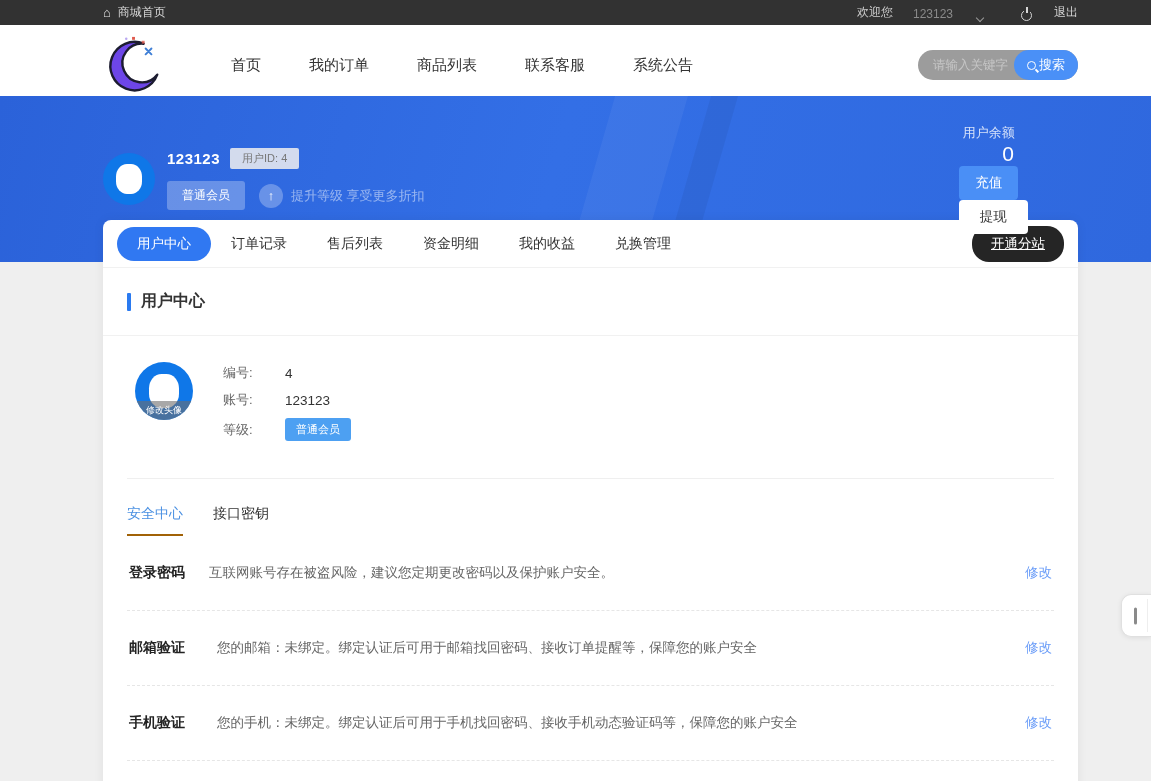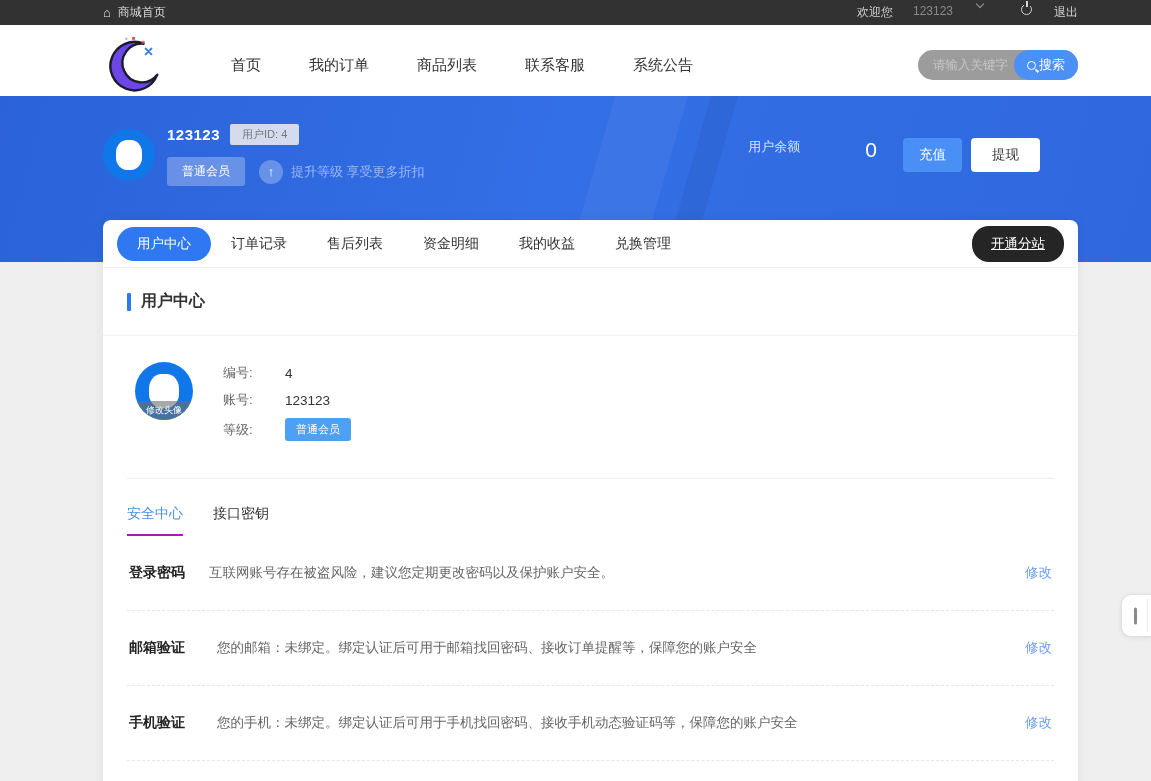--- a/index.html
+++ b/index.html
@@ -8,21 +8,21 @@
     font-family: "Liberation Sans", "DejaVu Sans", sans-serif;
     background: #efefef;
     position: relative;
   }
   .container { width: 975px; margin-left: 103px; }
 
   
   .topbar { height: 25px; background: #323232; }
   .topbar .container { height: 25px; display: flex; align-items: center; font-size: 12px; color: #d6d6d6; }
   .home-glyph { font-size: 13px; margin-right: 7px; color: #e3e3e3; }
-  .topbar-right { margin-left: auto; display: flex; align-items: flex-start; gap: 20px; }
+  .topbar-right { margin-left: auto; display: flex; align-items: flex-end; gap: 20px; }
   .welcome-label { color: #cdcdcd; }
   .welcome-user { color: #8a8a8a; }
   .chevron-down { width: 6px; height: 6px; border-right: 1.5px solid #9a9a9a; border-bottom: 1.5px solid #9a9a9a; transform: rotate(45deg); display: inline-block; margin: -3px 10px 0 4px; }
   .power-icon { width: 11px; height: 11px; border: 1.5px solid #d6d6d6; border-radius: 50%; display: inline-block; position: relative; margin: 0 2px 0 8px; }
   .power-icon::before { content: ""; position: absolute; left: 50%; top: -4px; transform: translateX(-50%); width: 2px; height: 6px; background: #d6d6d6; box-shadow: 0 0 0 2px #323232; }
 
   
   .navbar { height: 71px; background: #ffffff; }
   .navbar .container { height: 80px; display: flex; align-items: center; }
   .logo { width: 62px; height: 62px; position: relative; flex: 0 0 auto; }
@@ -44,21 +44,21 @@
   .avatar { width: 52px; height: 52px; border-radius: 50%; background: #0f77e8; position: relative; overflow: hidden; flex: 0 0 auto; }
   .avatar-blob { position: absolute; left: 50%; top: 50%; transform: translate(-50%,-50%); width: 26px; height: 30px; background: #fff; border-radius: 42%; }
   .banner-info { margin-left: 12px; }
   .banner-name-row { display: flex; align-items: center; }
   .banner-username { color: #fff; font-weight: bold; font-size: 15px; letter-spacing: .5px; }
   .uid-badge { margin-left: 10px; background: rgba(240,240,240,0.85); color: #777; font-size: 11px; padding: 3px 12px; border-radius: 2px; }
   .banner-level-row { display: flex; align-items: center; margin-top: 12px; }
   .level-btn { background: rgba(255,255,255,0.28); color: #fff; font-size: 12px; padding: 6px 15px; border-radius: 3px; border: none; cursor: pointer; }
   .up-circle { width: 24px; height: 24px; border-radius: 50%; background: rgba(255,255,255,0.28); color: #fff; display: flex; align-items: center; justify-content: center; font-size: 13px; margin-left: 14px; }
   .upgrade-hint { color: rgba(255,255,255,0.5); font-size: 13px; margin-left: 8px; }
-  .balance-group { margin-left: auto; display: flex; align-items: flex-start; padding-right: 38px; }
+  .balance-group { margin-left: auto; display: flex; align-items: center; padding-right: 38px; flex-direction: column; }
   .balance-label { color: rgba(255,255,255,0.8); font-size: 13px; }
   .balance-value { color: #fff; font-size: 21px; margin: 0 26px 0 65px; }
   .btn-recharge { background: #4a8ff6; color: #fff; border: none; border-radius: 4px; padding: 8px 16px; font-size: 13.5px; cursor: pointer; }
   .btn-withdraw { background: #ffffff; color: #333; border: none; border-radius: 4px; padding: 8px 21px; font-size: 13.5px; margin-left: 9px; cursor: pointer; }
 
   
   .card { position: relative; margin-top: -42px; background: #fff; border-radius: 8px 8px 0 0; box-shadow: 0 0 12px rgba(0,0,0,0.06); min-height: 620px; }
   .tabs-row { height: 48px; display: flex; align-items: center; padding: 0 14px; border-bottom: 1px solid #f1f1f1; }
   .tab { font-size: 14px; color: #333; padding: 8px 20px; cursor: pointer; white-space: nowrap; }
   .tab.active { background: #3078f2; color: #fff; border-radius: 18px; font-size: 13.5px; }
@@ -75,21 +75,21 @@
   .profile-avatar .avatar-blob { width: 30px; height: 34px; }
   .avatar-overlay { position: absolute; bottom: 0; left: 0; right: 0; height: 19px; background: rgba(110,110,110,0.6); color: #fff; font-size: 9px; display: flex; align-items: center; justify-content: center; }
   .profile-fields { margin-left: 30px; padding-top: 2px; }
   .pf-row { display: flex; align-items: center; margin-bottom: 9px; }
   .pf-label { color: #666; font-size: 13px; width: 44px; }
   .pf-value { color: #333; font-size: 13.5px; margin-left: 18px; }
   .level-badge { background: #4da0f2; color: #fff; font-size: 11px; padding: 4px 11px; border-radius: 3px; margin-left: 18px; }
 
   .sec-tabs { display: flex; gap: 30px; margin-top: 26px; }
   .sec-tab { font-size: 14px; color: #333; padding-bottom: 11px; cursor: pointer; }
-  .sec-tab.active { color: #4a90e2; border-bottom: 2px solid #a21caf; }
+  .sec-tab.active { color: #4a90e2; border-bottom: 2px solid #a16207; }
 
   .sec-row { display: flex; align-items: center; padding: 28px 2px; }
   .sec-row + .sec-row { border-top: 1px dashed #e6e6e6; gap: 8px; }
   .sec-label { width: 80px; font-size: 14px; font-weight: bold; color: #222; flex: 0 0 auto; }
   .sec-desc { flex: 1; font-size: 13.5px; color: #666; }
   .sec-action { font-size: 13.5px; color: #6b9df8; margin-left: 20px; cursor: pointer; }
 
   
   .side-widget { position: fixed; top: 594px; right: 0; width: 30px; height: 43px; background: #fff; border: 1px solid #e0e0e0; border-right: none; border-radius: 10px 0 0 10px; box-shadow: 0 1px 5px rgba(0,0,0,0.08); cursor: pointer; }
   .side-widget-bar { position: absolute; left: 12px; top: 50%; transform: translateY(-50%); width: 3px; height: 17px; background: #8a8a8a; border-radius: 2px; }

